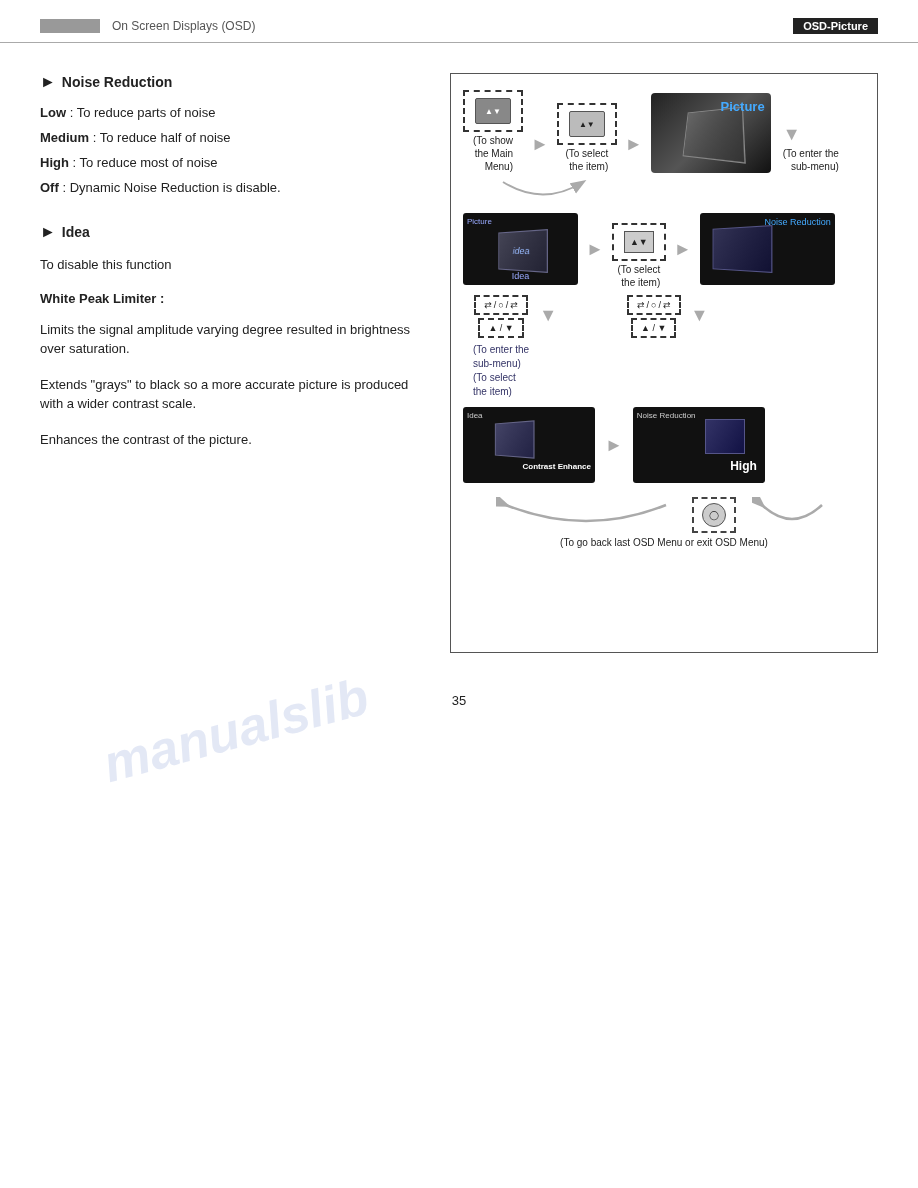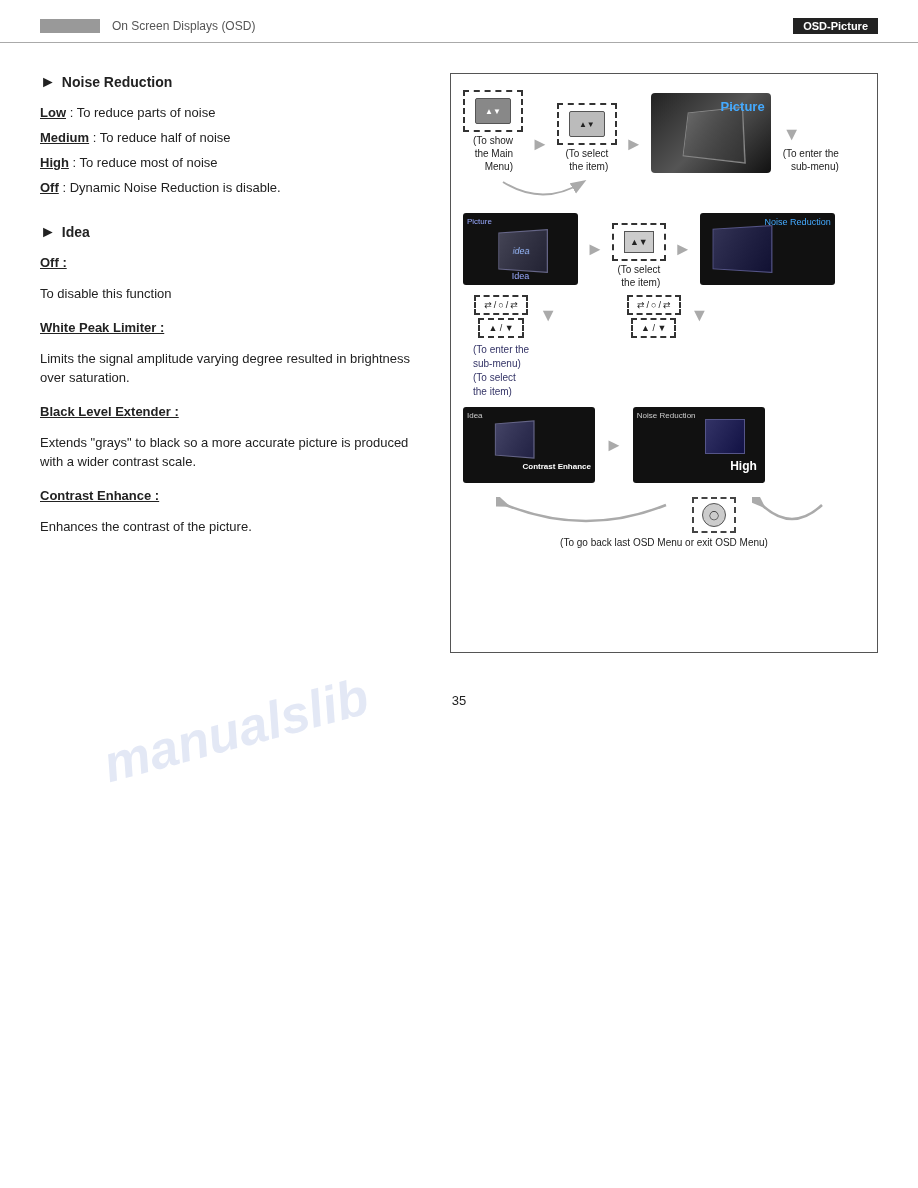--- a/index.html
+++ b/index.html
@@ -78,21 +78,20 @@
     .section-gap {
       margin-top: 28px;
       margin-bottom: 14px;
     }
 
     .sub-item {
       margin-bottom: 10px;
     }
     .sub-item .label {
       font-weight: bold;
-      text-decoration: underline;
     }
     .sub-item .desc {
       margin-top: 14px;
       line-height: 1.5;
     }
 
     
     .watermark {
       position: absolute;
       left: 100px;
@@ -363,36 +362,33 @@
       <span> : </span>
       <span>Dynamic Noise Reduction is disable.</span>
     </div>
 
     <div class="section-heading section-gap">
       <span class="arrow">►</span>
       <span>Idea</span>
     </div>
 
     <div class="sub-item">
-      <div><span class="label">Off :</span></div>
       <div class="desc">To disable this function</div>
     </div>
 
     <div class="sub-item" style="margin-top:16px;">
       <div><span class="label">White Peak Limiter :</span></div>
       <div class="desc">Limits the signal amplitude varying degree resulted in brightness over saturation.</div>
     </div>
 
     <div class="sub-item" style="margin-top:16px;">
-      <div><span class="label">Black Level Extender :</span></div>
       <div class="desc">Extends "grays" to black so a more accurate picture is produced with a wider contrast scale.</div>
     </div>
 
     <div class="sub-item" style="margin-top:16px;">
-      <div><span class="label">Contrast Enhance :</span></div>
       <div class="desc">Enhances the contrast of the picture.</div>
     </div>
 
   </div>
 
   <div class="right-col">
 
     <div style="display:flex; align-items:flex-end; gap:8px; margin-bottom:4px;">
 
       <div style="display:flex;flex-direction:column;align-items:center;gap:2px;">

